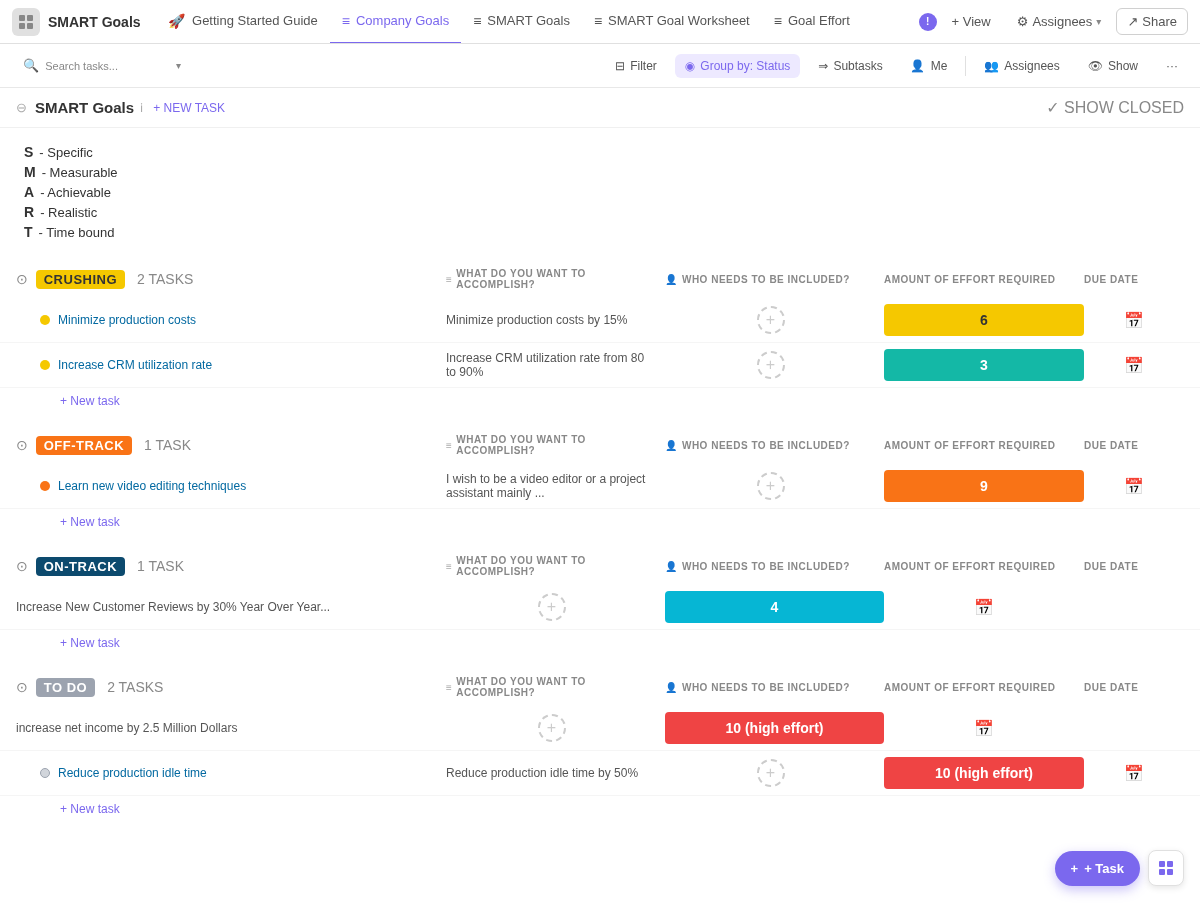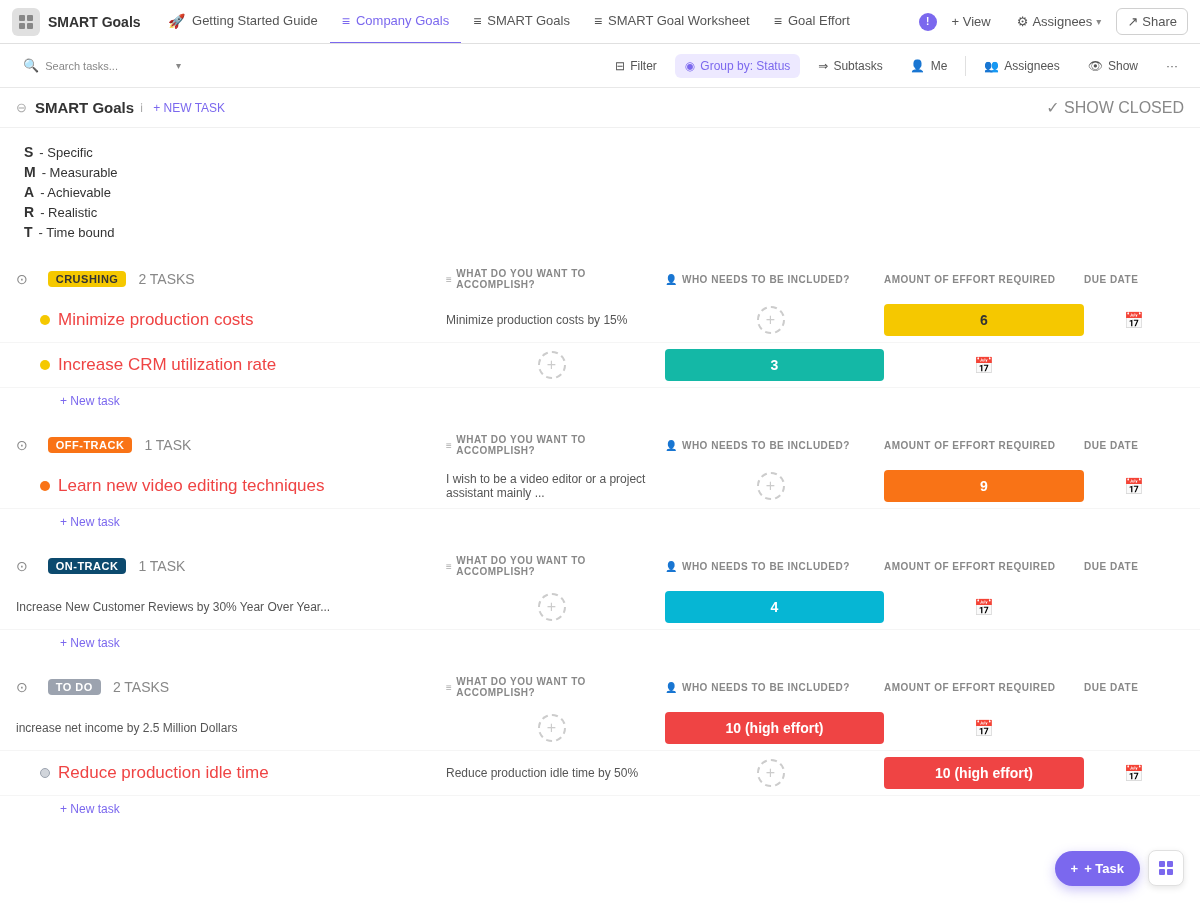--- a/index.html
+++ b/index.html
@@ -69,22 +69,22 @@
 
     
     .group-section { margin-bottom: 8px; }
     .group-header {
       display: grid;
       grid-template-columns: 430px 1fr 1fr 200px 100px;
       align-items: center; padding: 8px 16px; gap: 0;
     }
     .group-label-area { display: flex; align-items: center; gap: 8px; }
     .group-badge {
-      padding: 2px 8px; border-radius: 4px; font-size: 11px; font-weight: 700;
-      text-transform: uppercase; letter-spacing: 0.5px; color: #fff; margin-left: 12px;
+      padding: 2px 8px; border-radius: 4px; font-size: 13px; font-weight: 700;
+      text-transform: uppercase; letter-spacing: 0.5px; color: #fff;
     }
     .badge-crushing { background: #f5c800; color: #333; }
     .badge-off-track { background: #f97316; }
     .badge-on-track { background: #0c4a6e; }
     .badge-todo { background: #9ca3af; }
     .group-count { font-size: 14px; color: #888; margin-left: 4px; }
     .col-header { font-size: 10px; color: #888; text-transform: uppercase; letter-spacing: 0.5px; font-weight: 600; display: flex; align-items: center; gap: 4px; }
 
     
     .task-row {
@@ -92,21 +92,21 @@
       grid-template-columns: 430px 1fr 1fr 200px 100px;
       align-items: center; padding: 6px 16px; border-bottom: 1px solid #f5f5f5;
       min-height: 40px;
     }
     .task-name-area { display: flex; align-items: center; gap: 8px; padding-left: 24px; }
     .task-dot { width: 10px; height: 10px; border-radius: 50%; flex-shrink: 0; }
     .dot-yellow { background: #f5c800; }
     .dot-orange { background: #f97316; }
     .dot-blue { background: #3b82f6; }
     .dot-gray { background: #d1d5db; border: 1px solid #9ca3af; }
-    .task-name { font-size: 17px; color: #ef4444; cursor: pointer; }
+    .task-name { font-size: 12px; color: #0369a1; cursor: pointer; }
     .task-cell { font-size: 12px; color: #555; padding-right: 8px; }
     .who-cell { display: flex; align-items: center; justify-content: center; }
     .avatar-placeholder { width: 28px; height: 28px; border-radius: 50%; border: 2px dashed #ccc; display: flex; align-items: center; justify-content: center; cursor: pointer; }
     .plus-icon { color: #ccc; font-size: 16px; line-height: 1; }
     .effort-cell { display: flex; align-items: center; }
     .effort-bar {
       width: 100%; height: 32px; border-radius: 4px; display: flex;
       align-items: center; justify-content: center; font-weight: 700; font-size: 14px; color: #fff;
     }
     .effort-yellow { background: #f5c800; color: #333; }
@@ -301,20 +301,21 @@
         <div class="due-cell">
           <span class="calendar-icon">📅</span>
         </div>
       </div>
 
       <div class="task-row">
         <div class="task-name-area">
           <span class="task-dot dot-yellow"></span>
           <span class="task-name">Increase CRM utilization rate</span>
         </div>
+        <div class="task-cell">Increase CRM utilization rate from 80 to 90%</div>
         <div class="task-cell who-cell">
           <div class="avatar-placeholder">
             <span class="plus-icon">+</span>
           </div>
         </div>
         <div class="effort-cell">
           <div class="effort-bar effort-teal" style="width:100%;">3</div>
         </div>
         <div class="due-cell">
           <span class="calendar-icon">📅</span>

